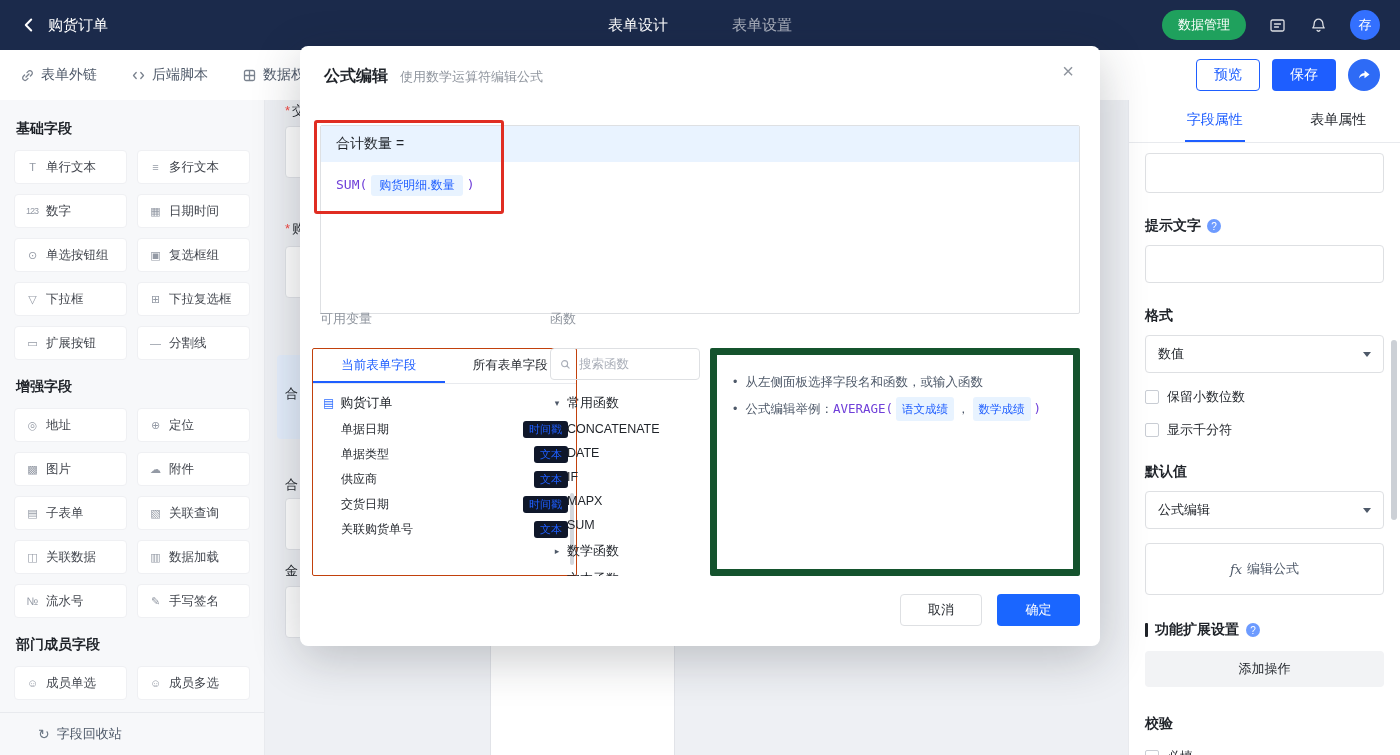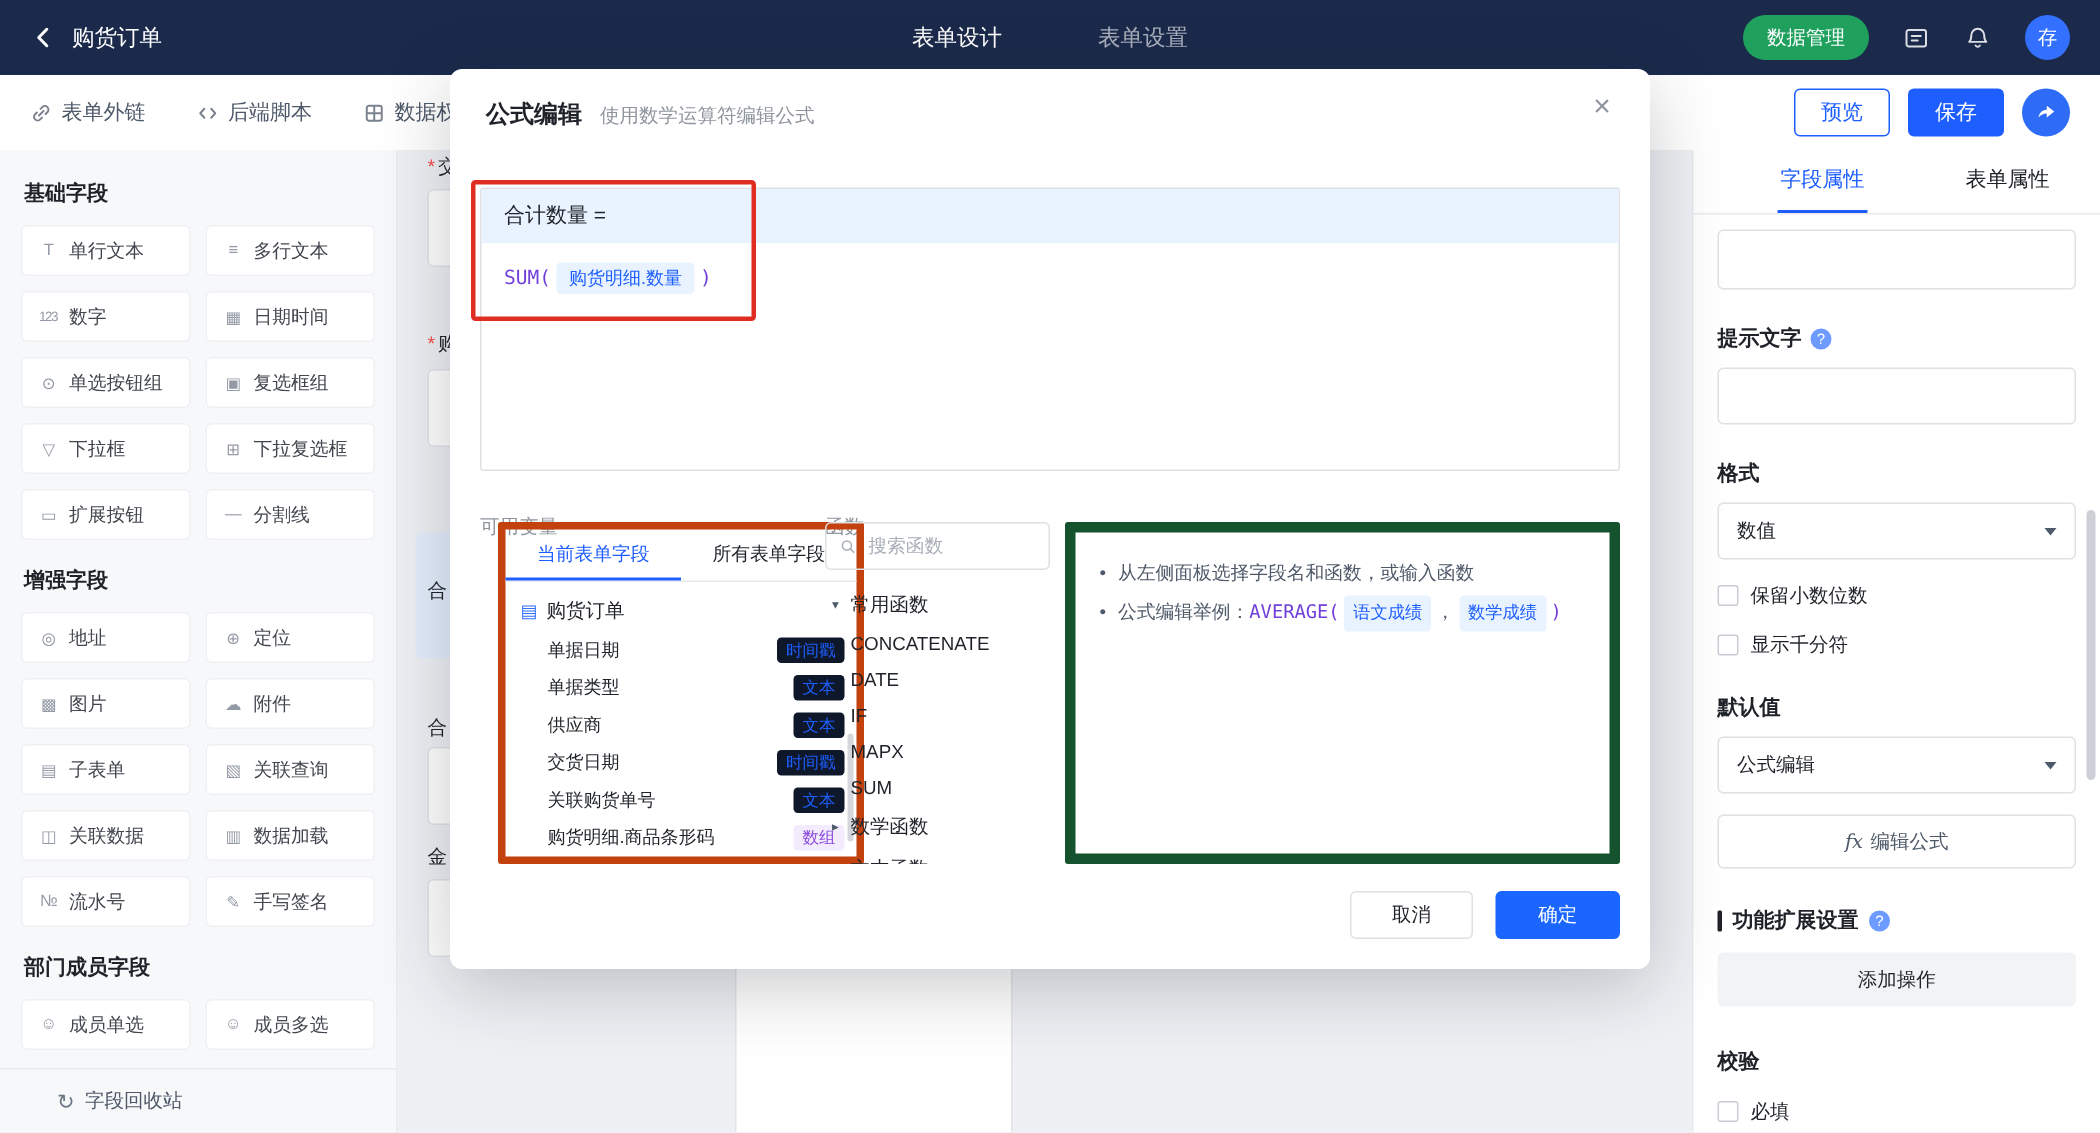--- a/index.html
+++ b/index.html
@@ -48,41 +48,41 @@
   .rp-tab.active span{border-color:#1e5eff;}
   .rp-body{padding:10px 16px 0;}
   .rp-input{height:38px;border:1px solid #dee0e3;border-radius:4px;background:#fff;}
   .rp-label{display:flex;align-items:center;gap:6px;font-size:14px;font-weight:700;color:#1f2329;margin:24px 0 10px;}
   .help{width:14px;height:14px;border-radius:50%;background:#6d9bff;color:#fff;font-size:10px;font-weight:400;display:inline-flex;align-items:center;justify-content:center;}
   .help::before{content:"?";}
   .rp-select{height:36px;border:1px solid #dee0e3;border-radius:4px;display:flex;align-items:center;justify-content:space-between;padding:0 12px;font-size:13px;color:#1f2329;cursor:pointer;}
   .sel-caret{width:0;height:0;border-left:4px solid transparent;border-right:4px solid transparent;border-top:5px solid #4e5969;}
   .cb-row{display:flex;align-items:center;gap:8px;margin-top:15px;font-size:13px;color:#1f2329;}
   .cb{width:14px;height:14px;border:1px solid #c9cdd4;border-radius:2px;background:#fff;flex:none;display:flex;align-items:center;justify-content:center;cursor:pointer;box-sizing:border-box;}
-  .fx-btn{margin-top:14px;width:100%;height:36px;border:1px solid #dee0e3;border-radius:4px;background:#fff;font-size:13px;color:#4e5969;display:flex;align-items:center;justify-content:center;gap:5px;}
+  .fx-btn{margin-top:14px;width:100%;height:52px;border:1px solid #dee0e3;border-radius:4px;background:#fff;font-size:13px;color:#4e5969;display:flex;align-items:center;justify-content:center;gap:5px;}
   .fx-i{font-style:italic;font-family:"DejaVu Serif",serif;}
   .section-head{display:flex;align-items:center;gap:7px;margin-top:26px;font-size:14px;font-weight:700;color:#1f2329;}
   .vbar{width:3px;height:14px;background:#1f2329;border-radius:1px;}
   .gray-btn{margin-top:12px;width:100%;height:36px;border:none;border-radius:4px;background:#f2f3f5;font-size:13px;color:#1f2329;}
   .rp-scroll{position:absolute;right:3px;top:240px;width:6px;height:180px;border-radius:3px;background:#ccd0d6;}
   
   .modal{position:absolute;left:300px;top:46px;width:800px;height:600px;background:#fff;border-radius:8px;box-shadow:0 12px 48px rgba(31,35,41,.24);z-index:40;}
   .m-head{padding:20px 24px 0;display:flex;align-items:baseline;}
   .m-title{font-size:16px;font-weight:700;color:#1f2329;}
   .m-sub{font-size:13px;color:#8f959e;margin-left:12px;}
   .m-close{position:absolute;top:14px;right:20px;font-size:20px;color:#8f959e;cursor:pointer;width:24px;text-align:center;}
   .m-close::before{content:"×";}
   .editor{position:absolute;left:20px;right:20px;top:79px;height:189px;border:1px solid #dee0e3;border-radius:2px;overflow:hidden;box-sizing:border-box;}
   .ed-head{height:36px;background:#e9f3ff;display:flex;align-items:center;padding:0 15px;font-size:14px;color:#1f2329;}
   .ed-body{padding:13px 15px;font-size:13px;}
   .fn-name{font-family:"DejaVu Sans Mono",monospace;color:#7040d9;}
   .chip{display:inline-block;background:#e8f3ff;color:#1e5eff;border-radius:3px;padding:2px 8px;font-size:12px;margin:0 4px;cursor:pointer;font-family:"Liberation Sans","DejaVu Sans",sans-serif;}
   .red-annot{position:absolute;left:14px;top:74px;width:184px;height:88px;border:3px solid #e02d22;border-radius:3px;pointer-events:none;z-index:6;}
-  .col-label{position:absolute;top:296px;font-size:13px;color:#8f959e;}
-  .vars{position:absolute;left:32px;top:302px;width:244px;height:228px;border:5px solid #c2410c;border-radius:2px;box-sizing:border-box;}
+  .col-label{position:absolute;top:264px;font-size:13px;color:#8f959e;}
+  .vars{position:absolute;left:12px;top:302px;width:265px;height:228px;border:1px solid #c2410c;border-radius:2px;box-sizing:border-box;}
   .vars-tabs{height:34px;display:flex;border-bottom:1px solid #e8eaee;}
   .vtab{flex:1;display:flex;align-items:center;justify-content:center;font-size:12.5px;color:#1f2329;cursor:pointer;border-bottom:2px solid transparent;}
   .vtab.active{color:#1e5eff;border-color:#1e5eff;}
   .vars-body{padding:5px 0;overflow:hidden;}
   .v-root{display:flex;align-items:center;gap:6px;padding:5px 10px;font-size:13px;color:#1f2329;cursor:pointer;}
   .v-doc{color:#3370ff;font-size:12px;}
   .v-doc::before{content:"▤";}
   .v-row{display:flex;align-items:center;justify-content:space-between;gap:4px;padding:4px 8px 4px 28px;font-size:12px;color:#1f2329;cursor:pointer;}
   .v-name{white-space:nowrap;overflow:hidden;}
   .badge{flex:none;font-size:11px;padding:1px 6px;border-radius:3px;background:#0f172a;color:#1e5eff;}
@@ -394,24 +394,20 @@
           <span class="badge">文本</span>
         </div>
       <div class="v-row">
           <span class="v-name">交货日期</span>
           <span class="badge">时间戳</span>
         </div>
       <div class="v-row">
           <span class="v-name">关联购货单号</span>
           <span class="badge">文本</span>
         </div>
-      <div class="v-row">
-          <span class="v-name">购货明细.商品条形码</span>
-          <span class="badge purple">数组</span>
-        </div>
     </div>
     <div class="v-scroll"></div>
   </div>
 
   <div class="funcs">
     <div class="fsearch">
       <svg width="13" height="13" viewBox="0 0 13 13" fill="none" stroke="#a9aeb8" stroke-width="1.3" stroke-linecap="round">
           <circle cx="5.5" cy="5.5" r="3.6"></circle>
           <path d="M8.3 8.3l2.6 2.6"></path>
         </svg>

